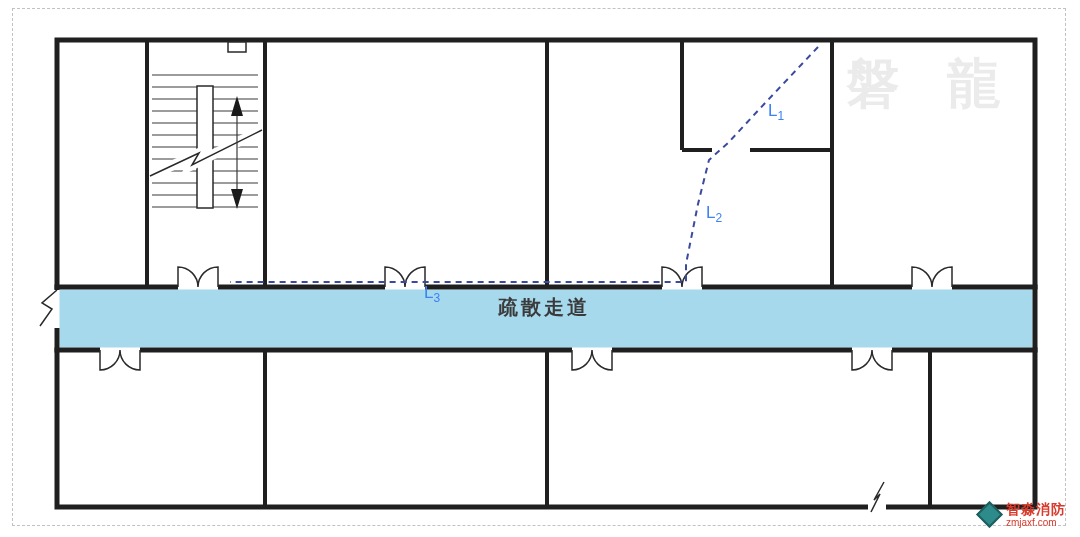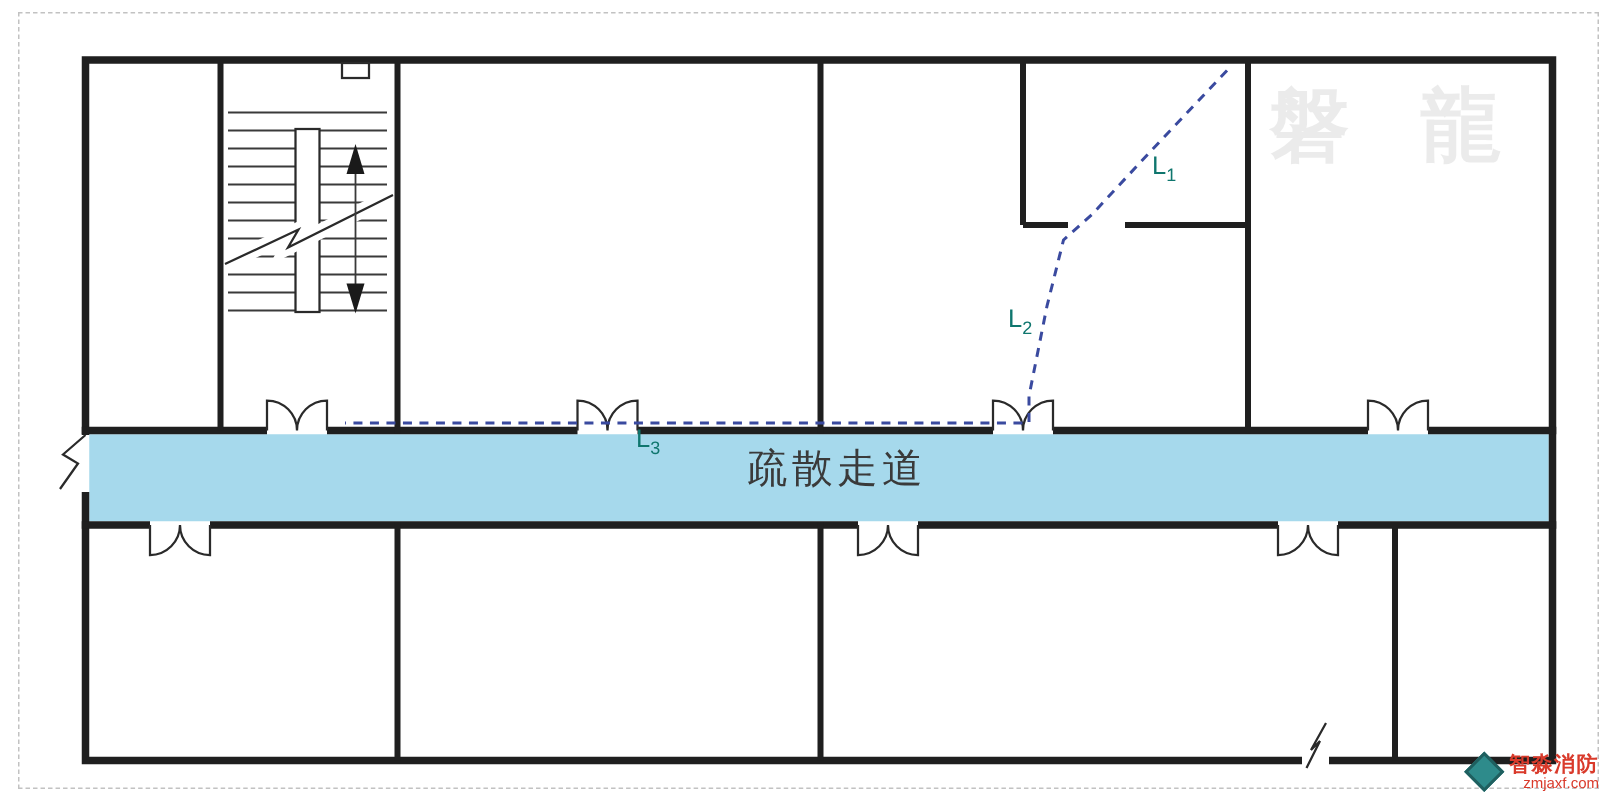--- a/index.html
+++ b/index.html
@@ -24,38 +24,38 @@
   .wall4{stroke:var(--wall);stroke-width:4;fill:none;stroke-linecap:butt;}
   .thin{stroke:#3a3a3a;stroke-width:1.2;fill:none;}
   .door{stroke:#2a2a2a;stroke-width:1.5;fill:none;}
   .rail{fill:#ffffff;stroke:#2a2a2a;stroke-width:1.5;}
   .pier{fill:#ffffff;stroke:#2a2a2a;stroke-width:1.5;}
   .break-casing{stroke:#ffffff;stroke-width:10;fill:none;}
   .break-line{stroke:#2a2a2a;stroke-width:1.5;fill:none;}
   .arrowhead{fill:#1a1a1a;stroke:none;}
   .evac{stroke:var(--path-color);stroke-width:2;fill:none;stroke-dasharray:6 5;}
   .corridor-label{
-    position:absolute;left:498px;top:294px;font-size:27px;letter-spacing:3px;
-    color:#3a3a3a;white-space:nowrap;
+    position:absolute;left:498px;top:294px;font-size:20px;letter-spacing:3px;
+    color:#3a3a3a;white-space:nowrap;font-weight:bold;
   }
-  .plabel{position:absolute;font-size:17px;color:#0f766e;white-space:nowrap;}
+  .plabel{position:absolute;font-size:17px;color:#3b82f6;white-space:nowrap;}
   .plabel sub{font-size:12px;}
   .watermark{
     position:absolute;left:846px;top:48px;font-size:54px;font-weight:bold;
     font-family:"DejaVu Serif",serif;color:rgba(60,60,60,0.10);
     letter-spacing:14px;white-space:nowrap;pointer-events:none;
   }
   .logo{
     position:absolute;right:14px;bottom:9px;display:flex;align-items:center;gap:7px;
   }
   .logo-icon{
     width:15px;height:15px;background:var(--logo-icon);
     border:2px solid #1f5f5f;transform:rotate(45deg);display:inline-block;
   }
-  .logo-text{display:flex;flex-direction:column;line-height:1.1;align-items:flex-end;}
+  .logo-text{display:flex;flex-direction:column;line-height:1.1;}
   .logo-name{color:var(--logo-red);font-weight:bold;font-size:14px;letter-spacing:1px;}
   .logo-url{color:var(--logo-red);font-size:10px;}
 </style>
 </head>
 <body>
 
 <div class="canvas">
 
   <div class="outer-dashed-border"></div>
 
@@ -108,21 +108,21 @@
     <path class="evac" d="M818,47 L766,102 L728,143 L709,160 L698,204 L686,264 L686,282 L230,282"></path>
   </svg>
 
   <div class="watermark">磐 龍</div>
 
   <div class="corridor-label">疏散走道</div>
 
   <div class="plabel" style="left:768px;top:101px;">
     <span>L</span><sub>1</sub>
   </div>
-  <div class="plabel" style="left:672px;top:203px;text-align:right;">
+  <div class="plabel" style="left:706px;top:203px;text-align:right;">
     <span>L</span><sub>2</sub>
   </div>
   <div class="plabel" style="left:424px;top:283px;">
     <span>L</span><sub>3</sub>
   </div>
 
   <div class="logo">
     <span class="logo-icon"></span>
     <span class="logo-text">
       <span class="logo-name">智淼消防</span>

